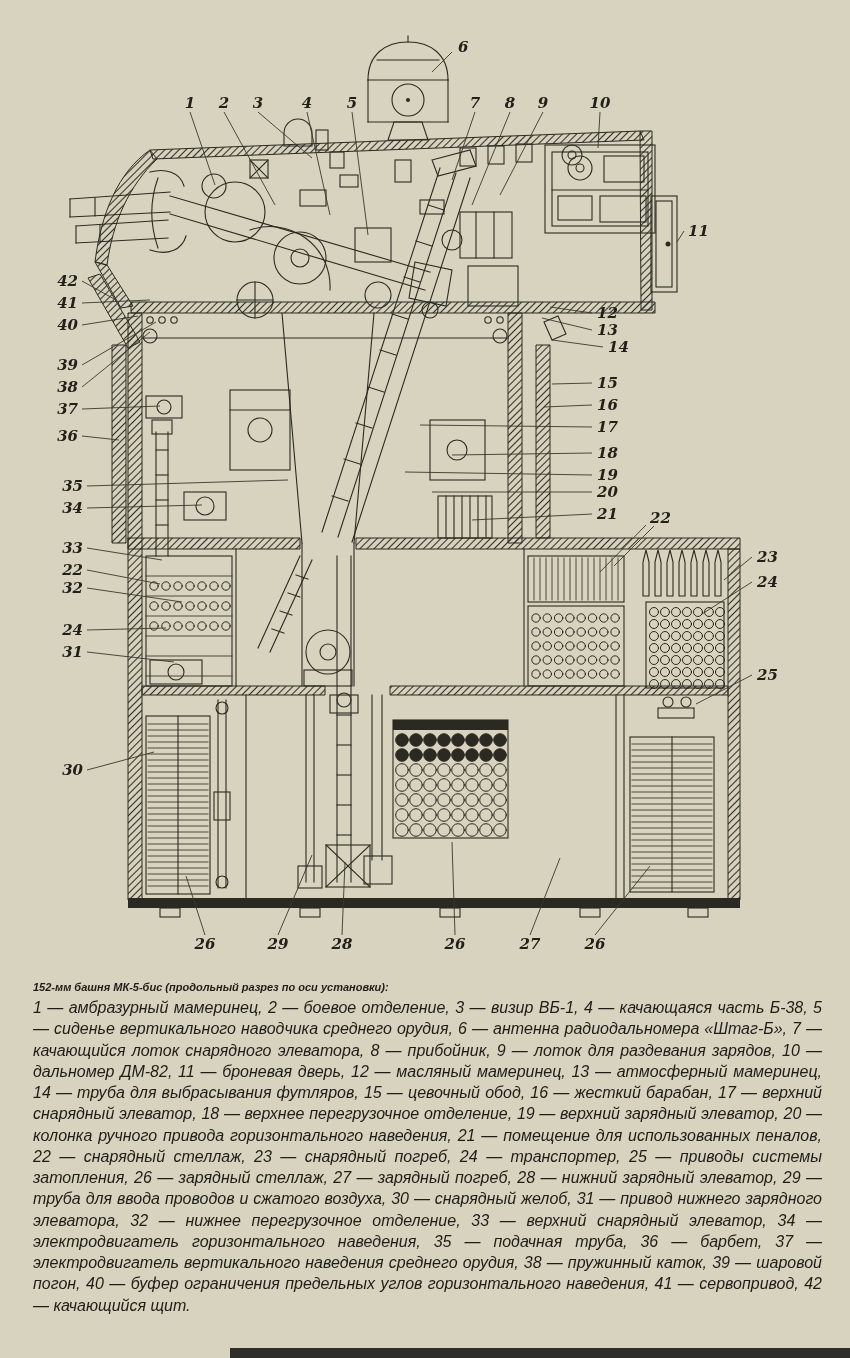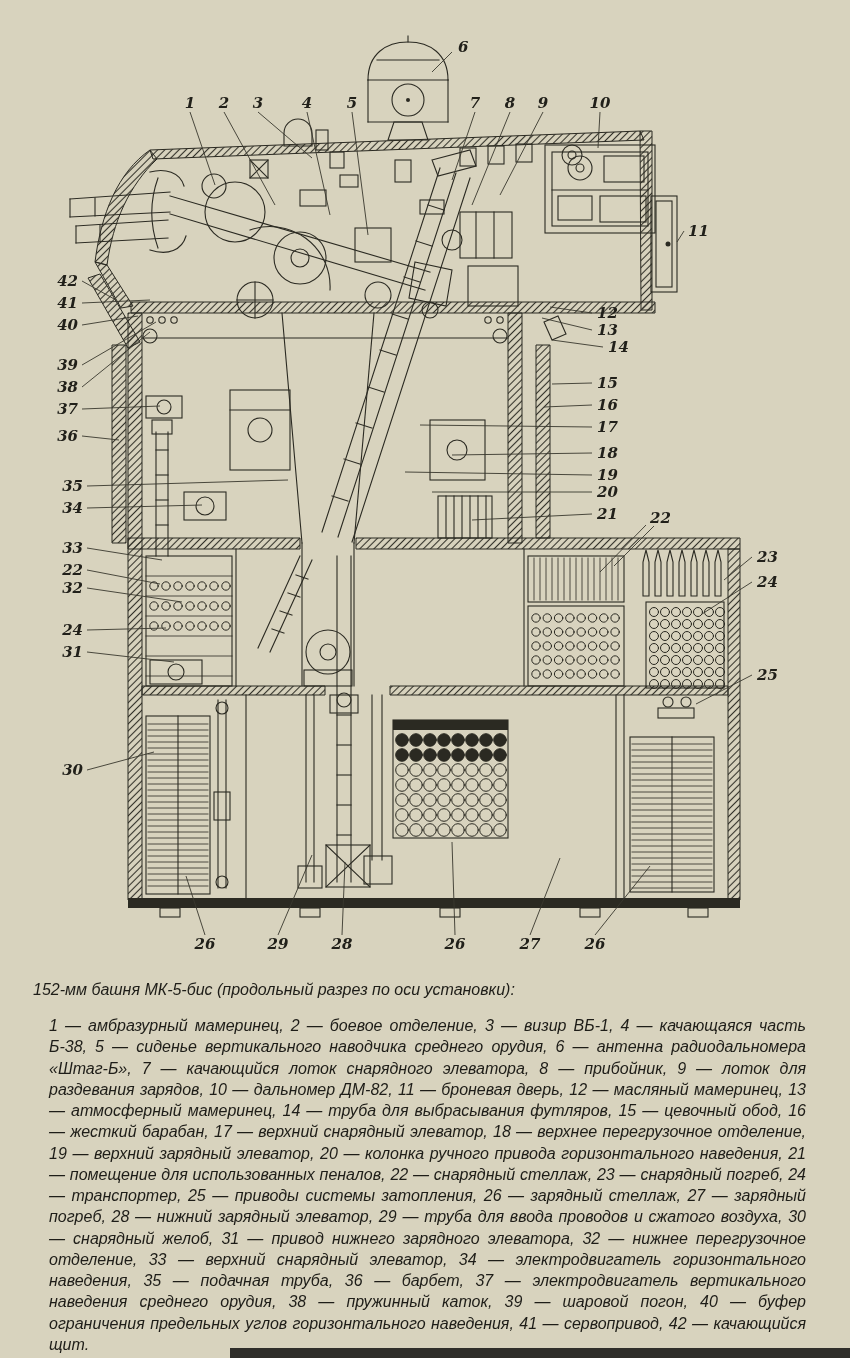--- a/index.html
+++ b/index.html
@@ -14,22 +14,22 @@
   .hat  { fill:url(#h1); stroke:#2b2a22; stroke-width:1; }
   .sol  { fill:#2b2a22; stroke:none; }
   .leader { stroke:#39382e; stroke-width:0.9; fill:none; }
   .num  { font-family:"DejaVu Serif", serif; font-style:italic; font-weight:bold;
           font-size:15px; fill:#21201a; }
   .cgrid circle { fill:none; stroke:#2b2a22; stroke-width:1; }
   .cgrid circle.solidc { fill:#2b2a22; }
   .lngrid line { stroke:#2b2a22; stroke-width:0.8; }
   
   .cap { position:absolute; left:33px; top:981px; width:789px; }
-  .cap-title { font-weight:normal; font-style:italic; font-size:16px; margin:0 0 4px 0; }
-  .cap-body  { font-style:italic; font-size:16px; line-height:1.33; text-align:justify; margin:16px; }
+  .cap-title { font-weight:bold; font-style:italic; font-size:11px; margin:0 0 4px 0; }
+  .cap-body  { font-style:italic; font-size:16px; line-height:1.33; text-align:justify; margin:0; }
   .bottom-bar { position:absolute; left:230px; top:1348px; width:620px; height:10px; background:#2f2e2a; }
 </style>
 </head>
 <body>
 
 <div class="page">
 
   <svg class="fig" width="850" height="968" viewBox="0 0 850 968" xmlns="http://www.w3.org/2000/svg">
     <defs>
       <pattern id="h1" patternUnits="userSpaceOnUse" width="5" height="5" patternTransform="rotate(45)">

